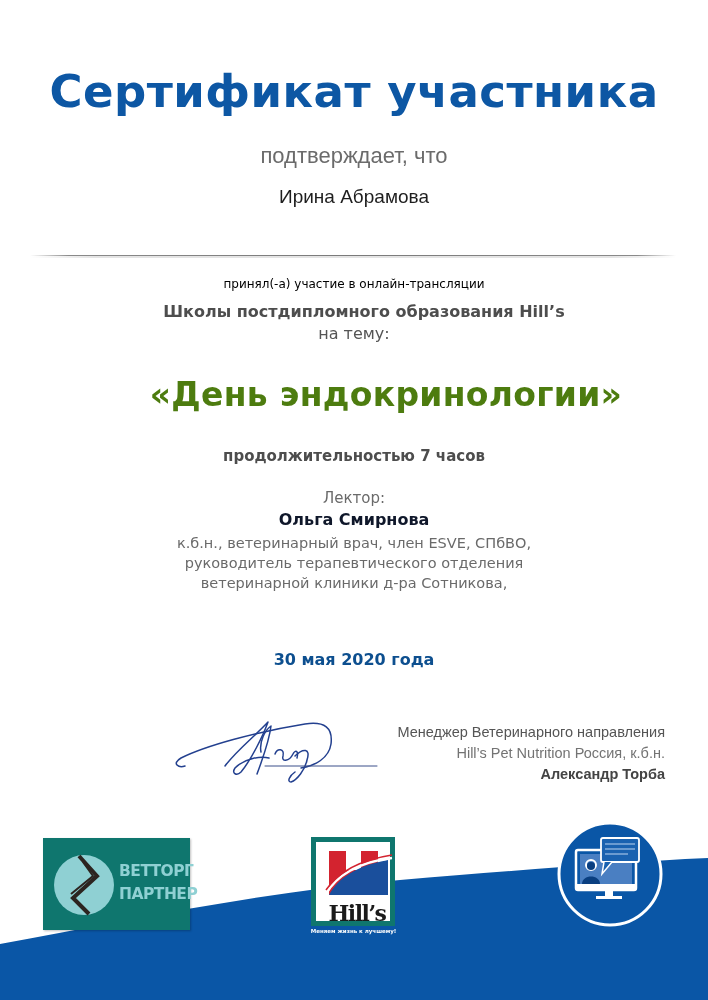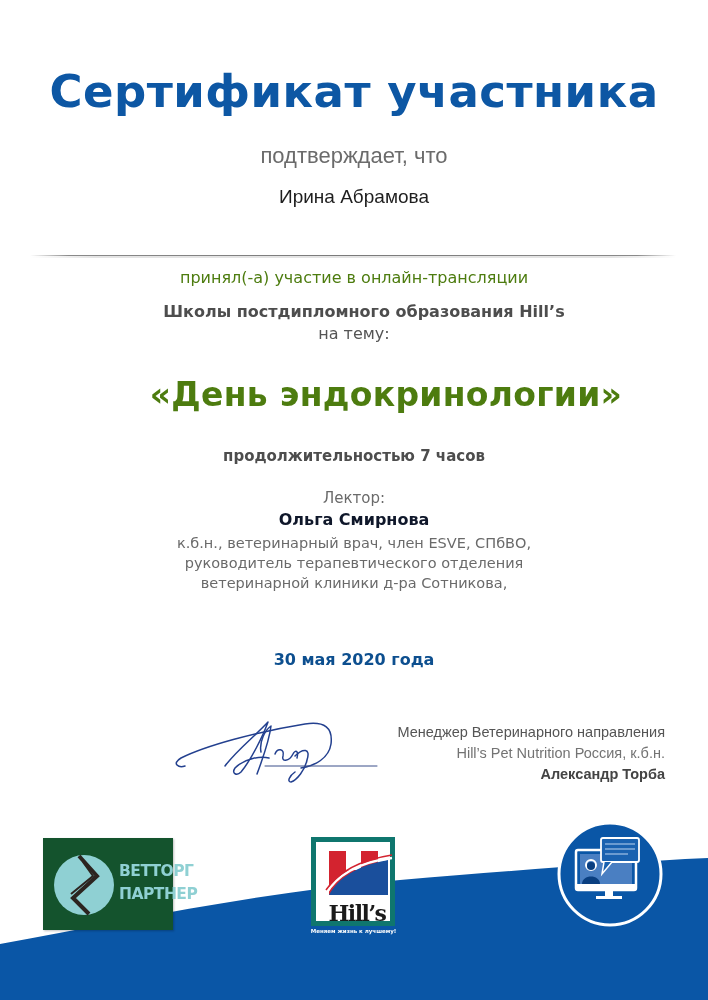--- a/index.html
+++ b/index.html
@@ -10,21 +10,21 @@
 
     .title { top: 62px; font-family: "DejaVu Sans", sans-serif; font-weight: bold; font-size: 45px; color: #0d57a4; letter-spacing: 0.5px; line-height: 60px; }
     .confirms { top: 141px; font-family: "Liberation Sans", sans-serif; font-size: 22px; color: #6b6b6b; line-height: 30px; }
     .recipient { top: 184px; font-family: "Liberation Sans", sans-serif; font-size: 19px; color: #1e1e1e; line-height: 26px; }
 
     .separator { position: absolute; top: 255px; left: 30px; width: 646px; height: 1px;
       background: linear-gradient(to right, rgba(120,120,120,0) 0%, #8a8a8a 6%, #7a7a7a 50%, #8a8a8a 94%, rgba(120,120,120,0) 100%); }
     .separator-shadow { position: absolute; top: 256px; left: 30px; width: 646px; height: 2px;
       background: linear-gradient(to right, rgba(200,200,200,0) 0%, rgba(210,210,210,0.6) 10%, rgba(210,210,210,0.6) 90%, rgba(200,200,200,0) 100%); }
 
-    .intro { top: 267px; font-size: 16px; color: #4d7c0f; line-height: 22px; }
+    .intro { top: 273px; font-size: 12px; color: #000000; line-height: 22px; }
     .school { top: 301px; font-size: 16px; font-weight: bold; color: #4d4d4d; line-height: 22px; padding-left: 10px; }
     .on-topic { top: 323px; font-size: 16px; color: #555555; line-height: 22px; }
 
     .topic { top: 372px; font-size: 33px; font-weight: bold; color: #4d7c0f; line-height: 46px; letter-spacing: 0.3px; padding-left: 32px; }
     .duration { top: 445px; font-size: 15px; font-weight: bold; color: #4d4d4d; line-height: 22px; }
 
     .lecturer-label { top: 488px; font-size: 15px; color: #6a6a6a; line-height: 21px; }
     .lecturer-name { top: 509px; font-size: 16px; font-weight: bold; color: #0f172a; line-height: 22px; }
     .lecturer-line { font-size: 14.5px; color: #6a6a6a; line-height: 20px; }
     .ll1 { top: 533px; } .ll2 { top: 553px; } .ll3 { top: 573px; } .ll4 { top: 593px; }
@@ -34,21 +34,21 @@
     .sign-block { position: absolute; right: 43px; top: 722px; text-align: right; font-family: "Liberation Sans", sans-serif; }
     .sign-block div { white-space: nowrap; line-height: 21px; }
     .sign-role { font-size: 14.5px; color: #555555; }
     .sign-company { font-size: 14.5px; color: #737373; }
     .sign-name { font-size: 14.5px; font-weight: bold; color: #444444; }
 
     .signature { position: absolute; left: 165px; top: 712px; width: 215px; height: 80px; }
 
     .wave { position: absolute; left: 0; top: 840px; width: 708px; height: 160px; }
 
-    .vetorg-logo { position: absolute; left: 43px; top: 838px; width: 130px; height: 92px; background: #14532d; box-shadow: 1px 1px 2px rgba(0,0,0,0.25); }
+    .vetorg-logo { position: absolute; left: 43px; top: 838px; width: 147px; height: 92px; background: #0f766e; box-shadow: 1px 1px 2px rgba(0,0,0,0.25); }
     .vetorg-circle { position: absolute; left: 10px; top: 16px; width: 62px; height: 62px; }
     .vetorg-text { position: absolute; left: 76px; top: 22px; color: #8fd0d3; font-family: "DejaVu Sans", sans-serif; font-weight: bold; font-size: 15.5px; line-height: 23px; letter-spacing: -0.5px; }
 
     .hills-logo { position: absolute; left: 311px; top: 837px; width: 84px; height: 89px; background: #ffffff; border: 5px solid #0f766e; box-sizing: border-box; }
     .hills-tagline { position: absolute; left: 296px; top: 928px; width: 115px; text-align: center; font-family: "DejaVu Sans", sans-serif; font-size: 5.5px; font-weight: bold; color: #ffffff; white-space: nowrap; }
 
     .webinar-badge { position: absolute; left: 556px; top: 820px; width: 108px; height: 108px; }
   </style>
 </head>
 <body>

